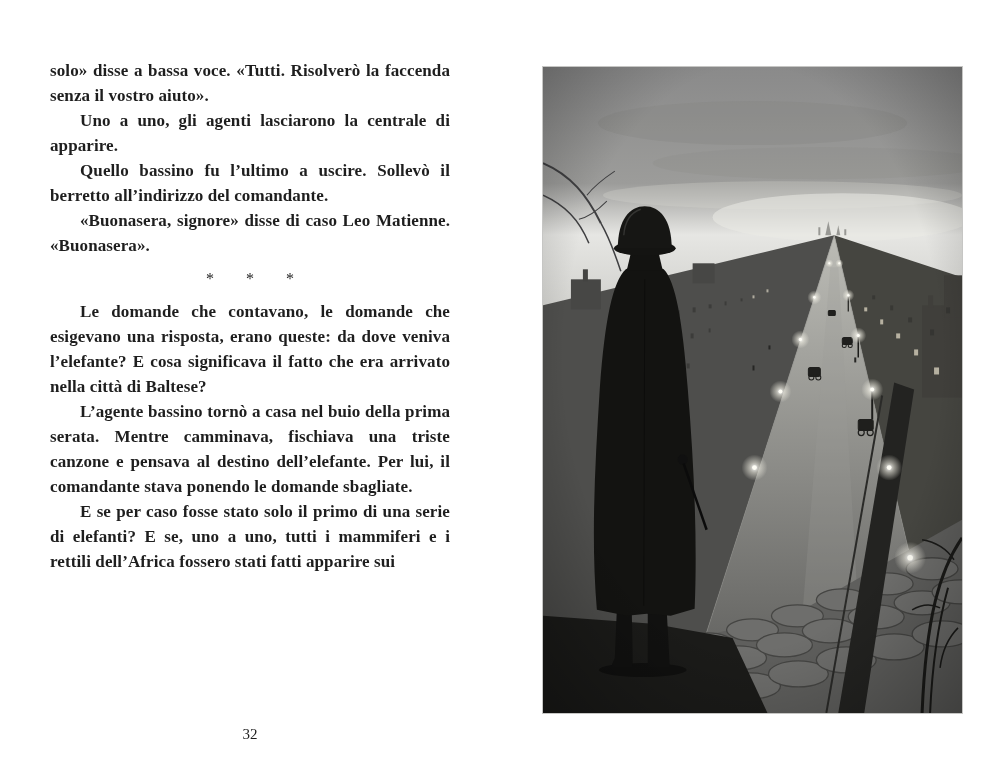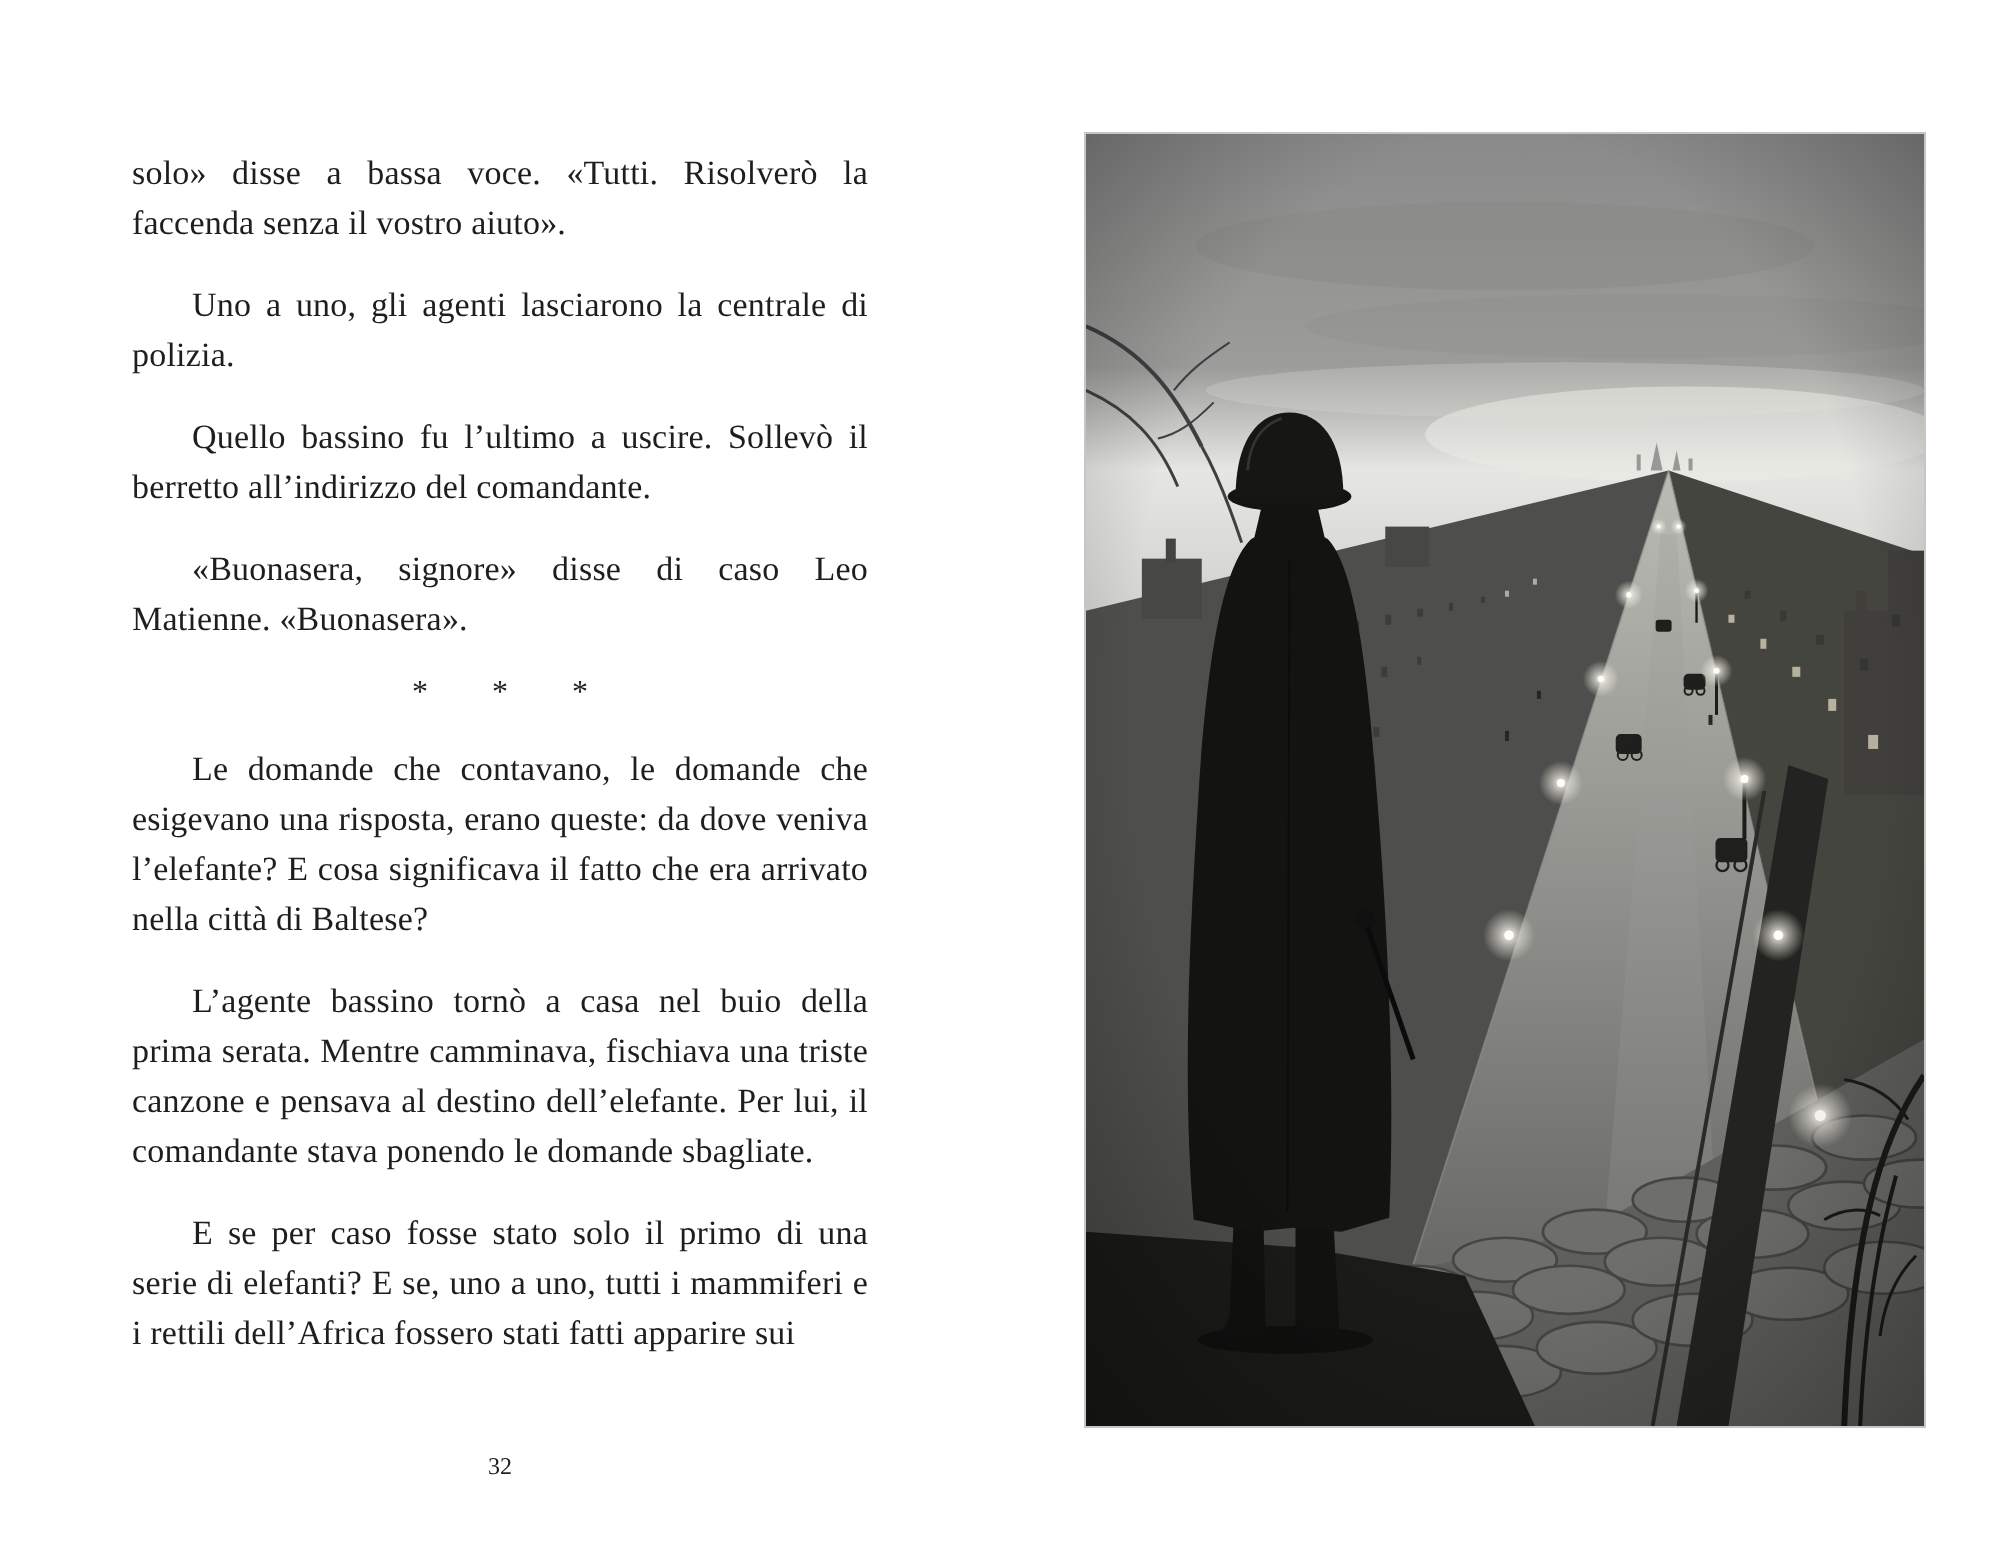--- a/index.html
+++ b/index.html
@@ -17,41 +17,42 @@
     background: #ffffff;
   }
   .text-col {
     position: absolute;
     left: 50px;
     top: 58px;
     width: 400px;
     color: #1e1e1e;
   }
   .para {
-    margin: 16px;
+    margin: 0;
     font-size: 17px;
     line-height: 25px;
     text-align: justify;
     letter-spacing: 0.1px;
+    font-weight: bold;
   }
   .ind { text-indent: 30px; }
   .separator {
     text-align: center;
     font-size: 16px;
     margin: 12px 0 11px 0;
     word-spacing: 28px;
     color: #1e1e1e;
   }
   .page-number {
     position: absolute;
     left: 50px;
     top: 726px;
     width: 400px;
     text-align: center;
-    font-size: 12px;
+    font-size: 15px;
     color: #1e1e1e;
   }
   .illustration {
     position: absolute;
     left: 542px;
     top: 66px;
     width: 421px;
     height: 648px;
     margin: 0;
     border: 1px solid #c6c6c4;
@@ -66,21 +67,21 @@
   }
 </style>
 </head>
 <body>
 
 <div class="spread">
 
   <div>
     <div class="text-col">
       <p class="para">solo» disse a bassa voce. «Tutti. Risolverò la faccenda senza il vostro aiuto».</p>
-      <p class="para ind">Uno a uno, gli agenti lasciarono la centrale di polizia.</p>
+      <p class="para ind">Uno a uno, gli agenti lasciarono la centrale di apparire.</p>
       <p class="para ind">Quello bassino fu l’ultimo a uscire. Sollevò il berretto all’indirizzo del comandante.</p>
       <p class="para ind">«Buonasera, signore» disse di caso Leo Matienne. «Buonasera».</p>
       <div class="separator">* * *</div>
       <p class="para ind">Le domande che contavano, le domande che esigevano una risposta, erano queste: da dove veniva l’elefante? E cosa significava il fatto che era arrivato nella città di Baltese?</p>
       <p class="para ind">L’agente bassino tornò a casa nel buio della prima serata. Mentre camminava, fischiava una triste canzone e pensava al destino dell’elefante. Per lui, il comandante stava ponendo le domande sbagliate.</p>
       <p class="para ind">E se per caso fosse stato solo il primo di una serie di elefanti? E se, uno a uno, tutti i mammiferi e i rettili dell’Africa fossero stati fatti apparire sui</p>
     </div>
     <div class="page-number">32</div>
   </div>
 

